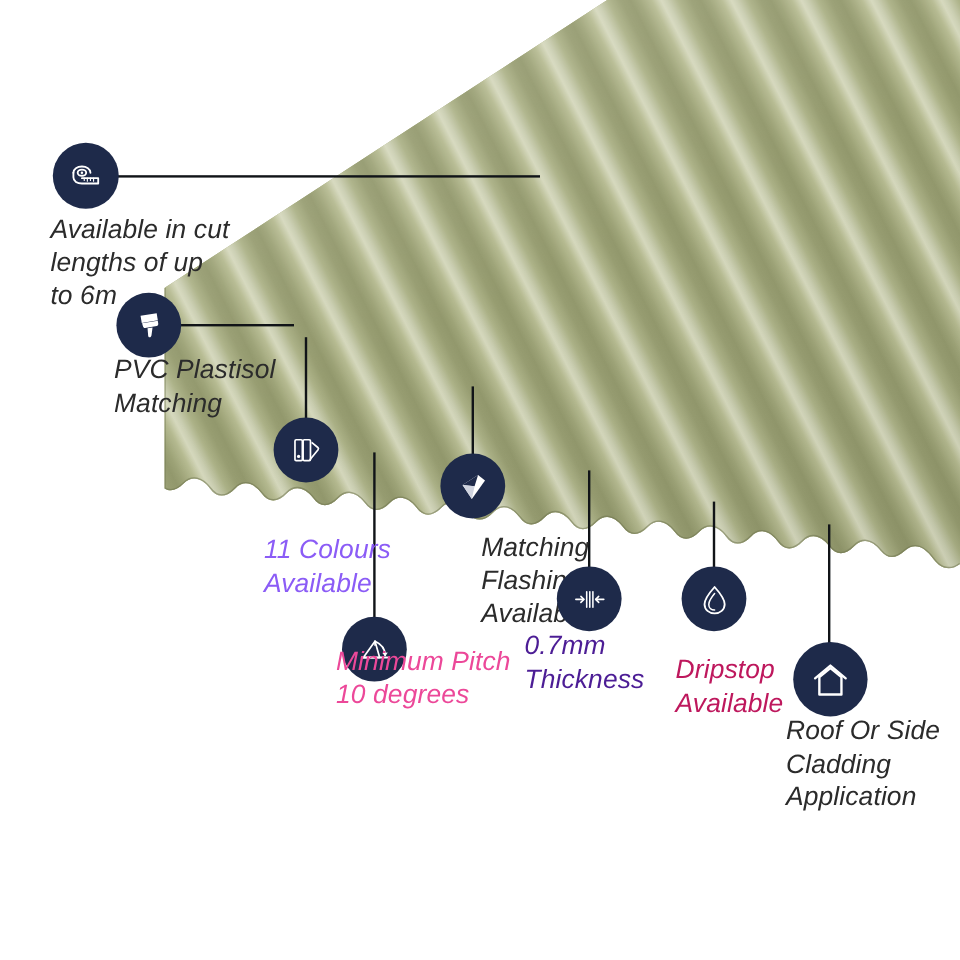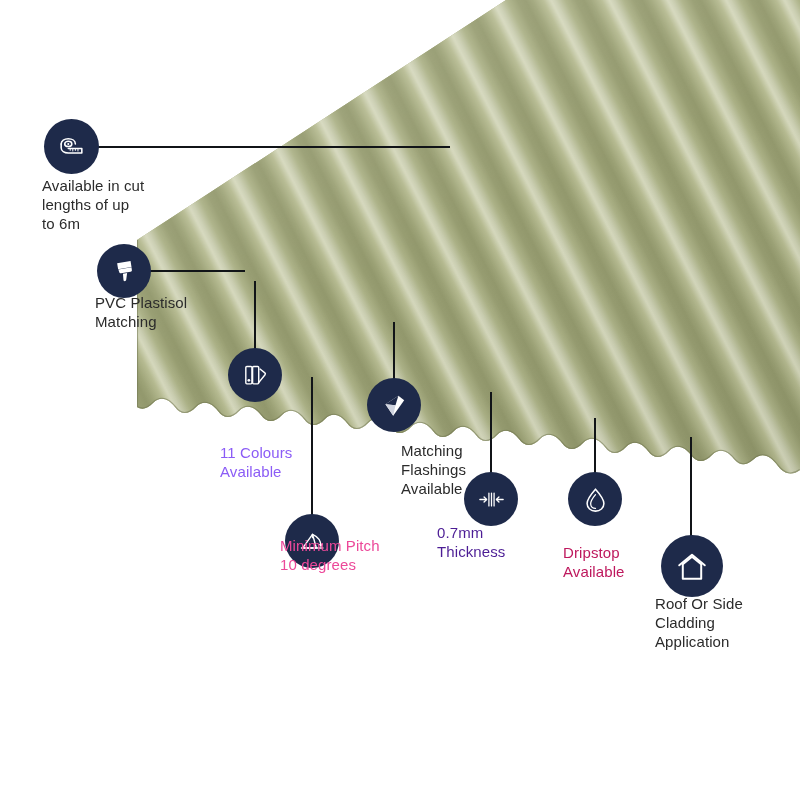--- a/index.html
+++ b/index.html
@@ -23,24 +23,25 @@
     position:absolute;
     border-radius:50%;
     background:#1e2a4a;
     display:flex;align-items:center;justify-content:center;
   }
   .badge svg{display:block;}
 
   .cap{
     position:absolute;
     color:#2b2b2b;
-    font-size:15px;
+    font-size:22px;
     line-height:1.26;
     letter-spacing:0.1px;
     white-space:pre-line;
+    font-style:italic;
   }
 </style>
 </head>
 <body>
 
 <div id="stage">
 
   <div id="sheet-layer">
     <svg id="sheet-svg" viewBox="0 0 800 800" xmlns="http://www.w3.org/2000/svg">
       <defs>

